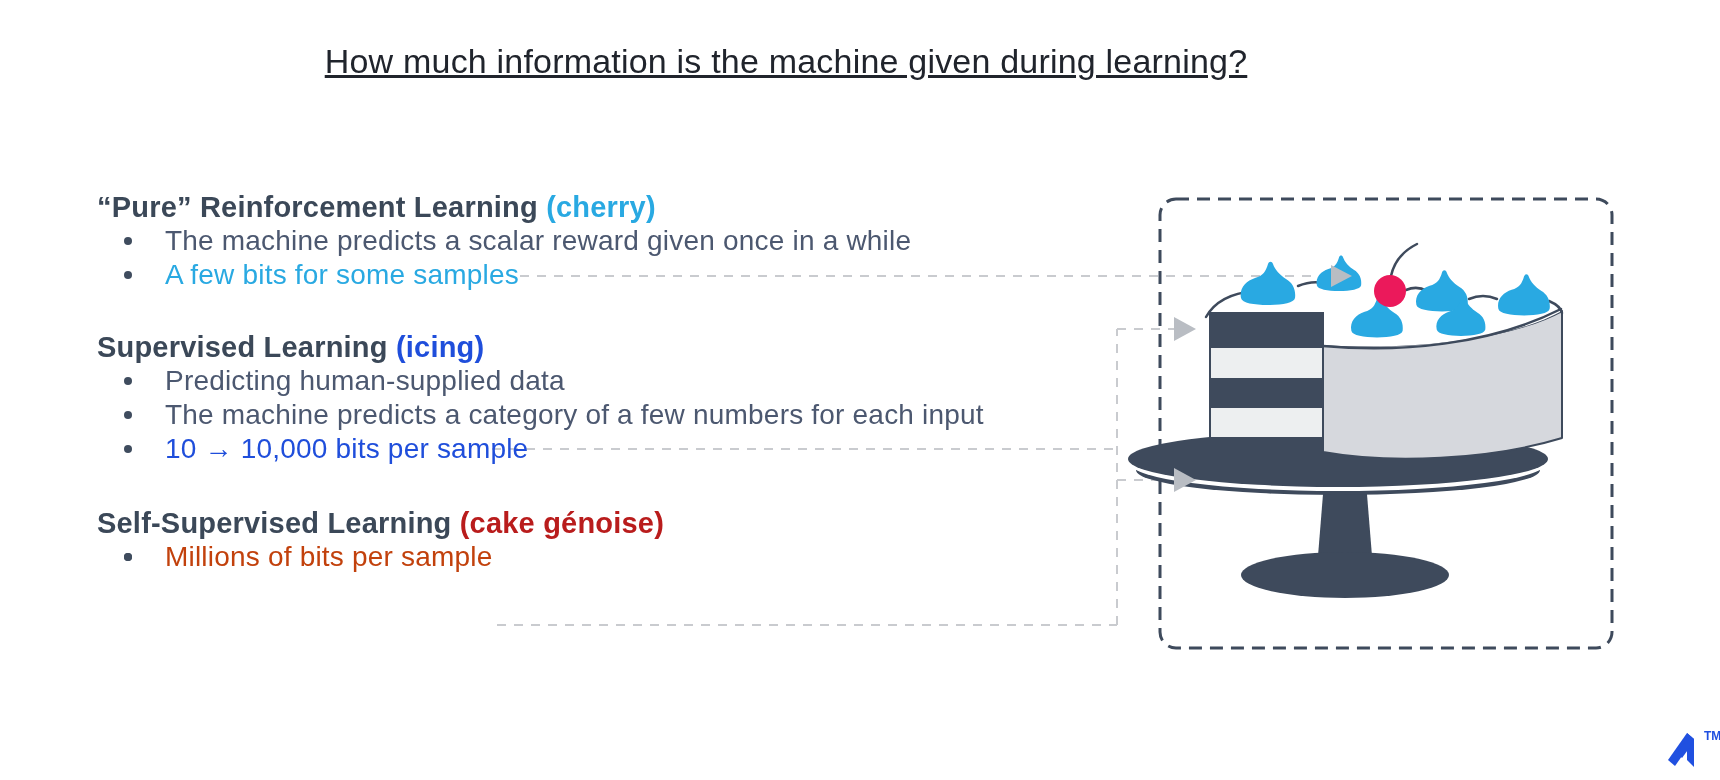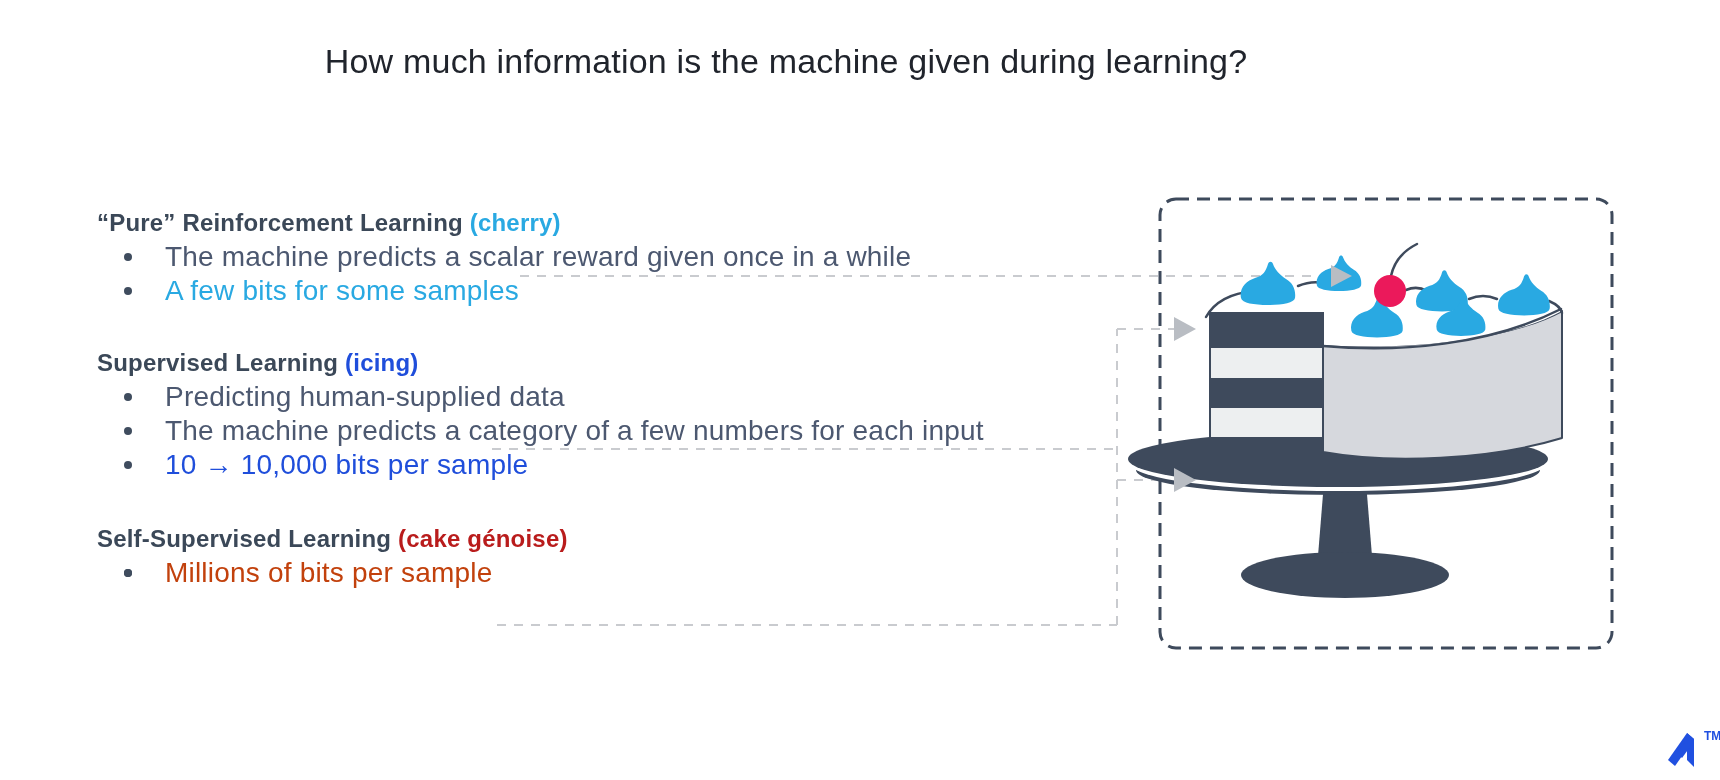--- a/index.html
+++ b/index.html
@@ -3,24 +3,24 @@
 <meta charset="utf-8">
 <style>
   html,body{margin:0;padding:0;}
   body{
     width:1720px;height:780px;position:relative;background:#ffffff;
     font-family:"Liberation Sans", sans-serif;overflow:hidden;
   }
   .art{position:absolute;left:0;top:0;width:1720px;height:780px;}
   .title{
     position:absolute;top:42px;left:0;width:1572px;text-align:center;
-    font-size:34px;color:#20242c;letter-spacing:.2px;
+    font-size:34px;color:#20242c;letter-spacing:.2px;text-decoration:underline;
   }
   .sections{position:absolute;left:97px;top:190px;width:980px;}
-  .heading{font-size:24px;font-weight:bold;color:#3b4858;line-height:34px;letter-spacing:.2px;margin-top:16px;}
+  .heading{font-size:29px;font-weight:bold;color:#3b4858;line-height:34px;letter-spacing:.2px;}
   .tag{font-weight:bold;}
   .tag.blue{color:#29a9e2}.tag.royal{color:#1f4edb}.tag.green{color:#b91c1c}
   .bullet{position:relative;padding-left:68px;font-size:28px;color:#4c5870;line-height:34px;letter-spacing:.2px;}
   .dot{position:absolute;left:27px;top:13px;width:8px;height:8px;border-radius:50%;background:#3f4c5e;}
   .em{font-weight:normal;}
   .em.blue{color:#29a9e2}.em.royal{color:#1f4edb}.em.green{color:#c2410c}
   .sec2{margin-top:38px}.sec3{margin-top:40px}
 </style>
 </head>
 <body>

